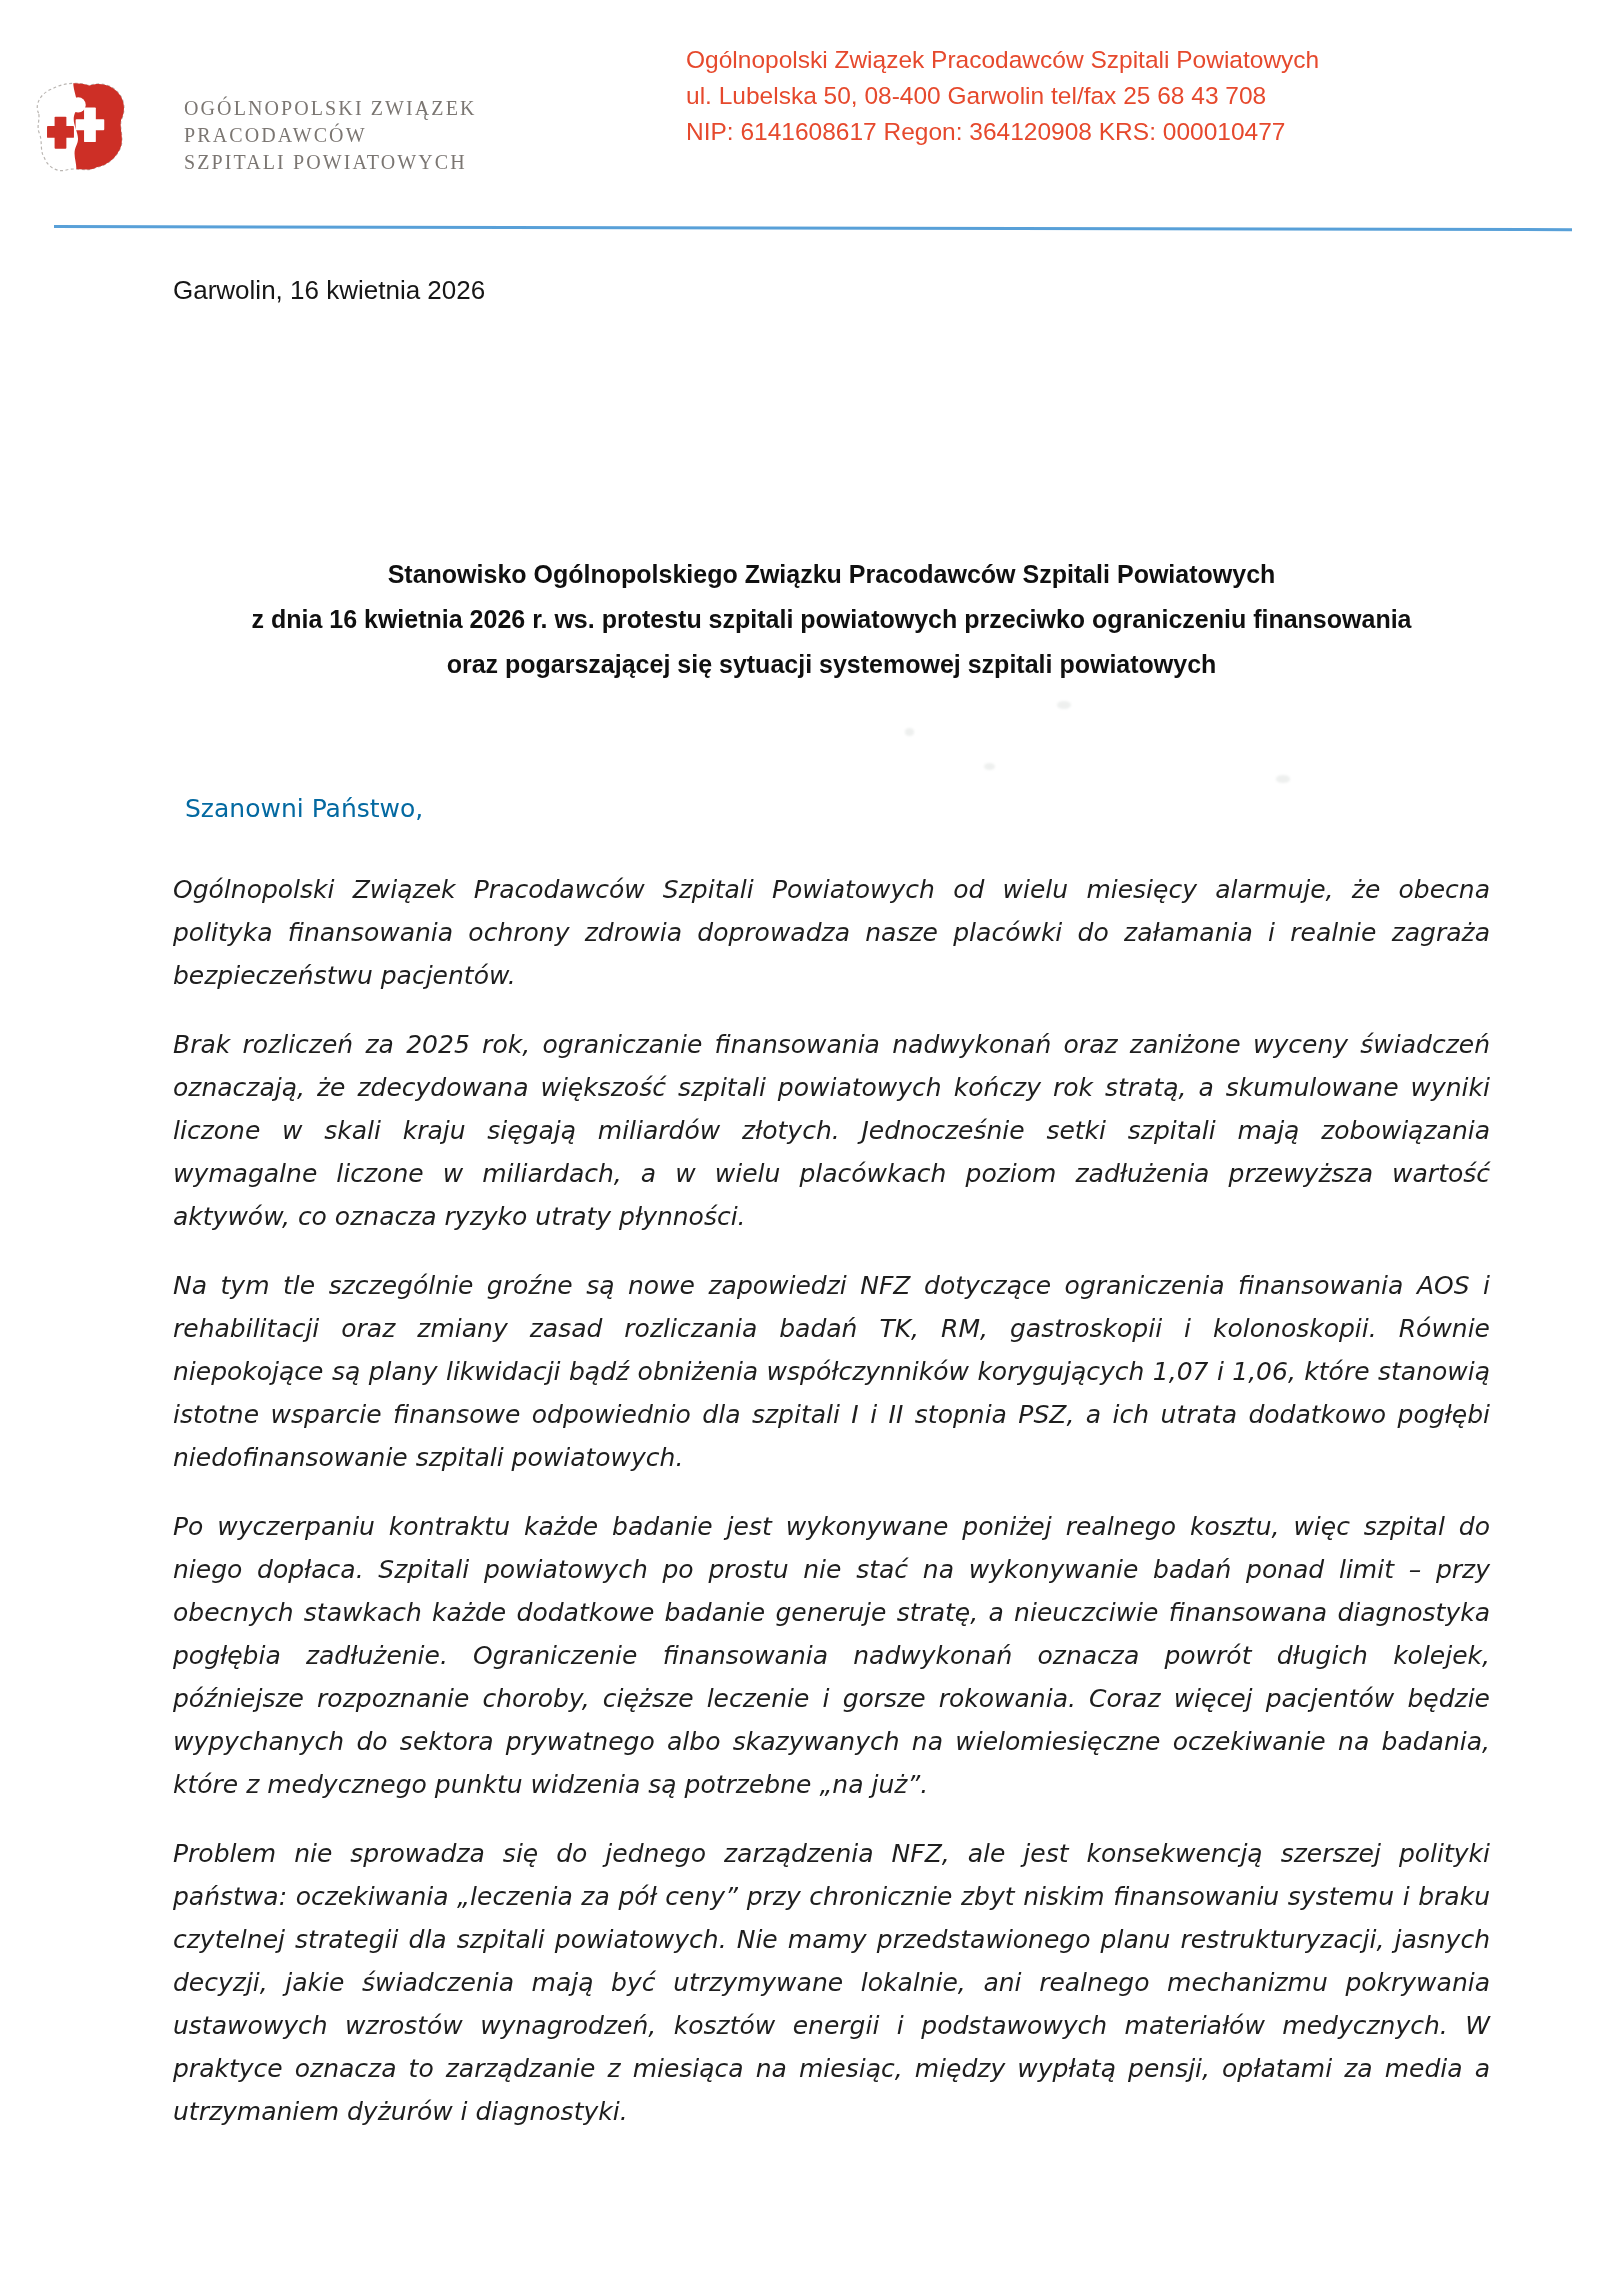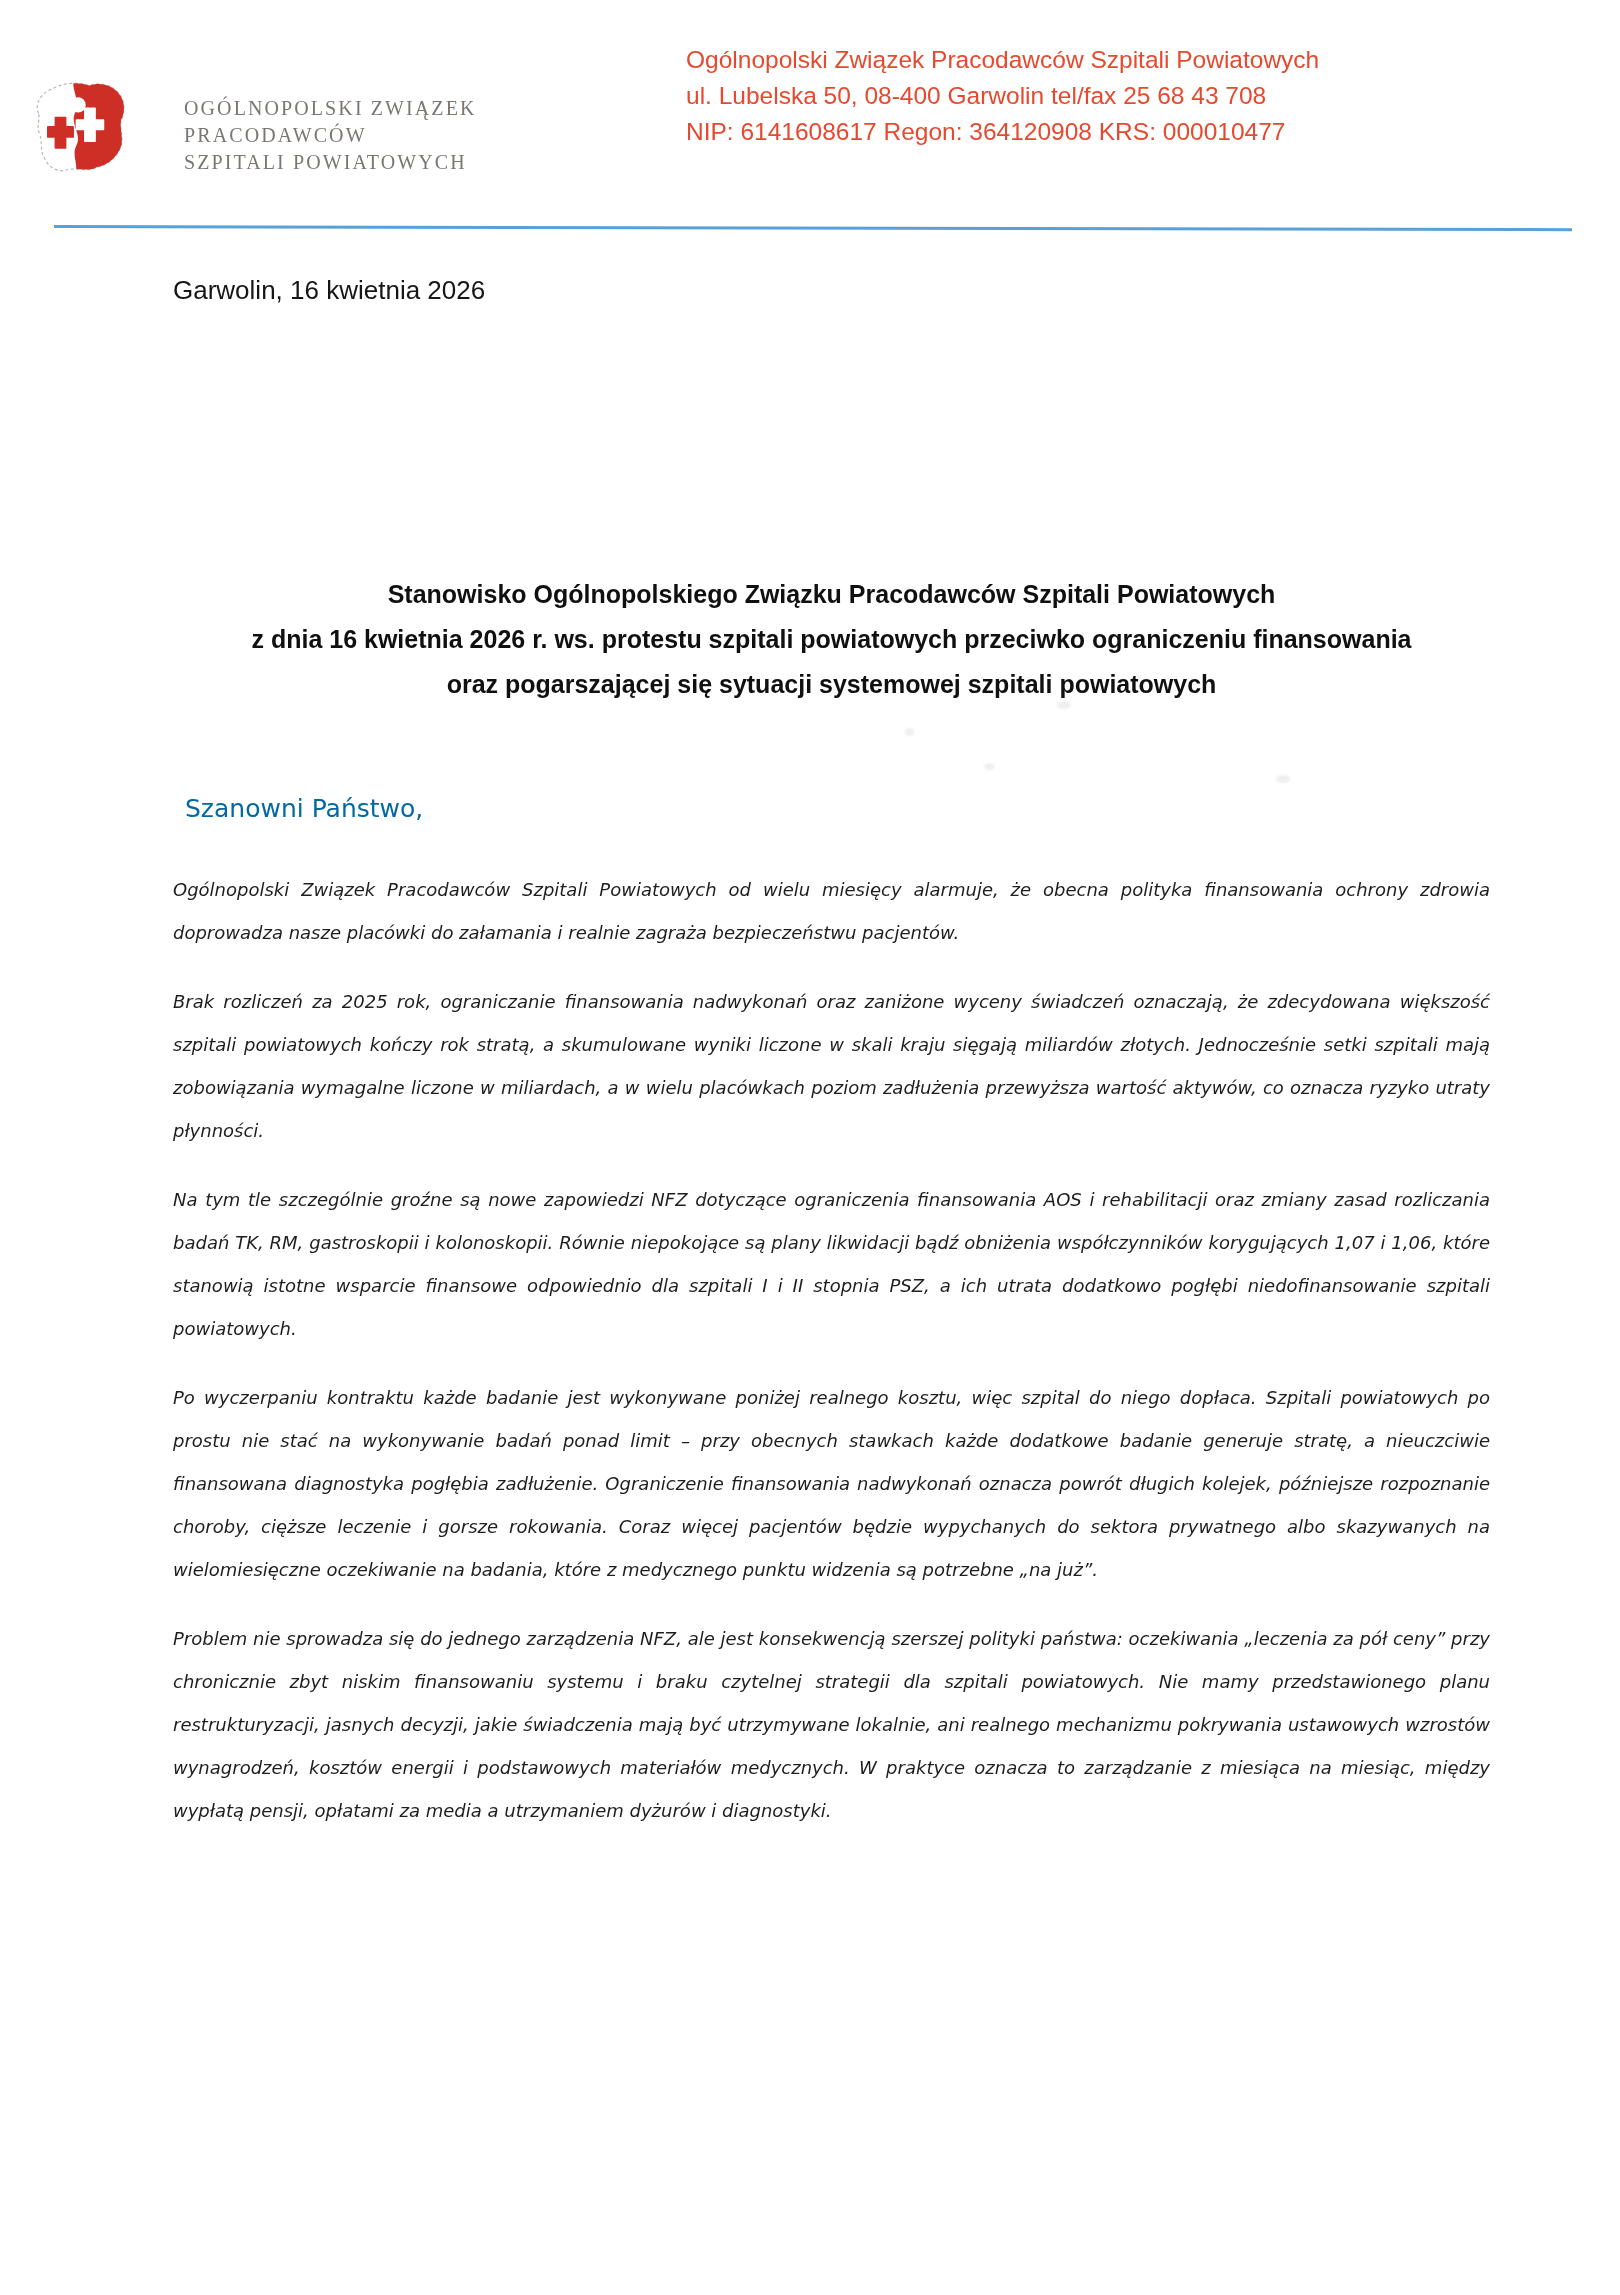--- a/index.html
+++ b/index.html
@@ -75,41 +75,40 @@
   .doc-title {
     position: absolute;
     left: 131px;
     top: 552px;
     width: 1401px;
     text-align: center;
     font-weight: bold;
     font-size: 25px;
     line-height: 45px;
     color: #101010;
-    margin-top: 20px;
   }
 
   
   .greeting {
     position: absolute;
     left: 173px;
     top: 794px;
     font-family: "DejaVu Sans", sans-serif;
     font-size: 25px;
     color: #0369a1;
     margin-left: 12px;
   }
   .body-text {
     position: absolute;
     left: 173px;
     top: 868px;
     width: 1317px;
     font-family: "DejaVu Sans", sans-serif;
     font-style: italic;
-    font-size: 18px;
+    font-size: 25px;
     line-height: 43px;
     color: #1e1e1e;
   }
   .body-text p {
     margin: 0 0 26px 0;
     text-align: justify;
     text-align-last: left;
   }
 
   

